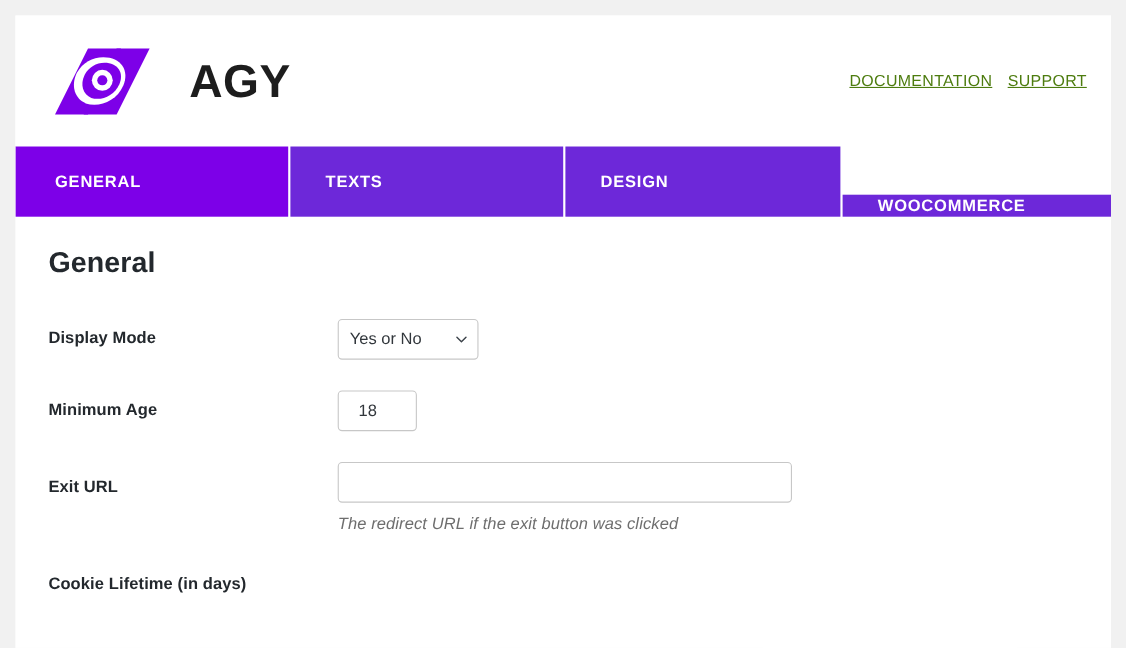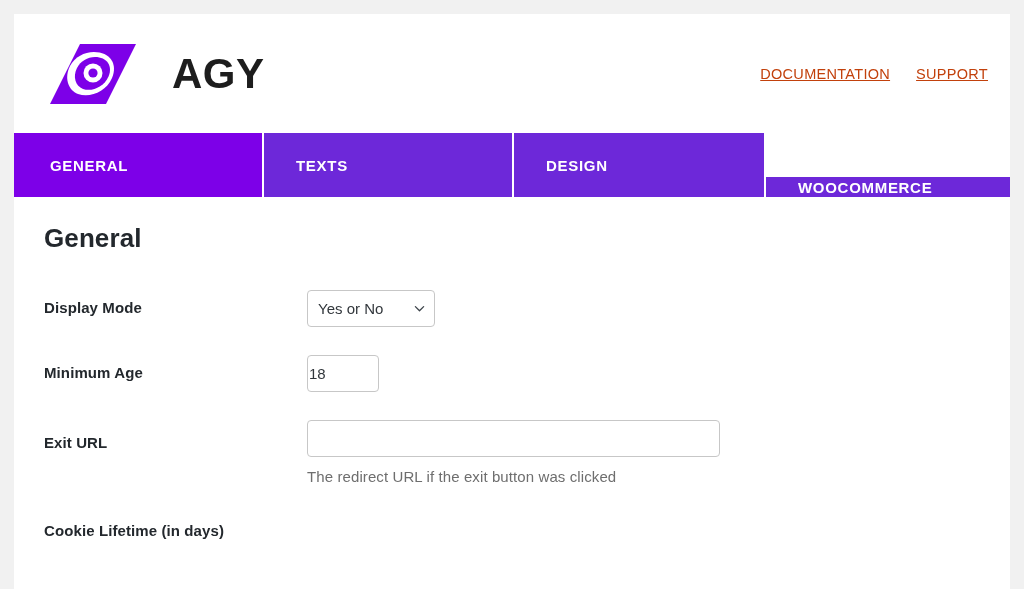--- a/index.html
+++ b/index.html
@@ -68,25 +68,24 @@
   .header-links {
     display: flex;
     align-items: center;
     gap: 14px;
     padding-right: 8px;
   }
 
   .header-link {
     font-size: 14.5px;
     letter-spacing: 0.3px;
-    color: #c2410c;
+    color: #4d7c0f;
     text-decoration: underline;
     cursor: pointer;
     white-space: nowrap;
-    margin-left: 12px;
   }
 
   
   .tabs {
     display: flex;
     height: 64px;
     background: #ffffff;
     gap: 2px;
   }
 
@@ -172,34 +171,35 @@
     margin-top: -6px;
     pointer-events: none;
   }
 
   .text-input {
     height: 37px;
     border: 1px solid #c7c7c7;
     border-radius: 4px;
     background: #ffffff;
     box-sizing: border-box;
-    padding: 0 1px;
+    padding: 0 18px;
     font-size: 15px;
     color: #32373c;
     font-family: "Liberation Sans", sans-serif;
     outline: none;
   }
   .input-small { width: 72px; }
   .input-wide  { width: 413px; }
 
   .field-help {
     margin-top: 11px;
     font-size: 15px;
     color: #6e6e6e;
     letter-spacing: 0.1px;
+    font-style: italic;
   }
 
   .row-exit .form-label { padding-top: 14px; }
 </style>
 </head>
 <body>
 
 <div class="page">
   <div class="card">
 

